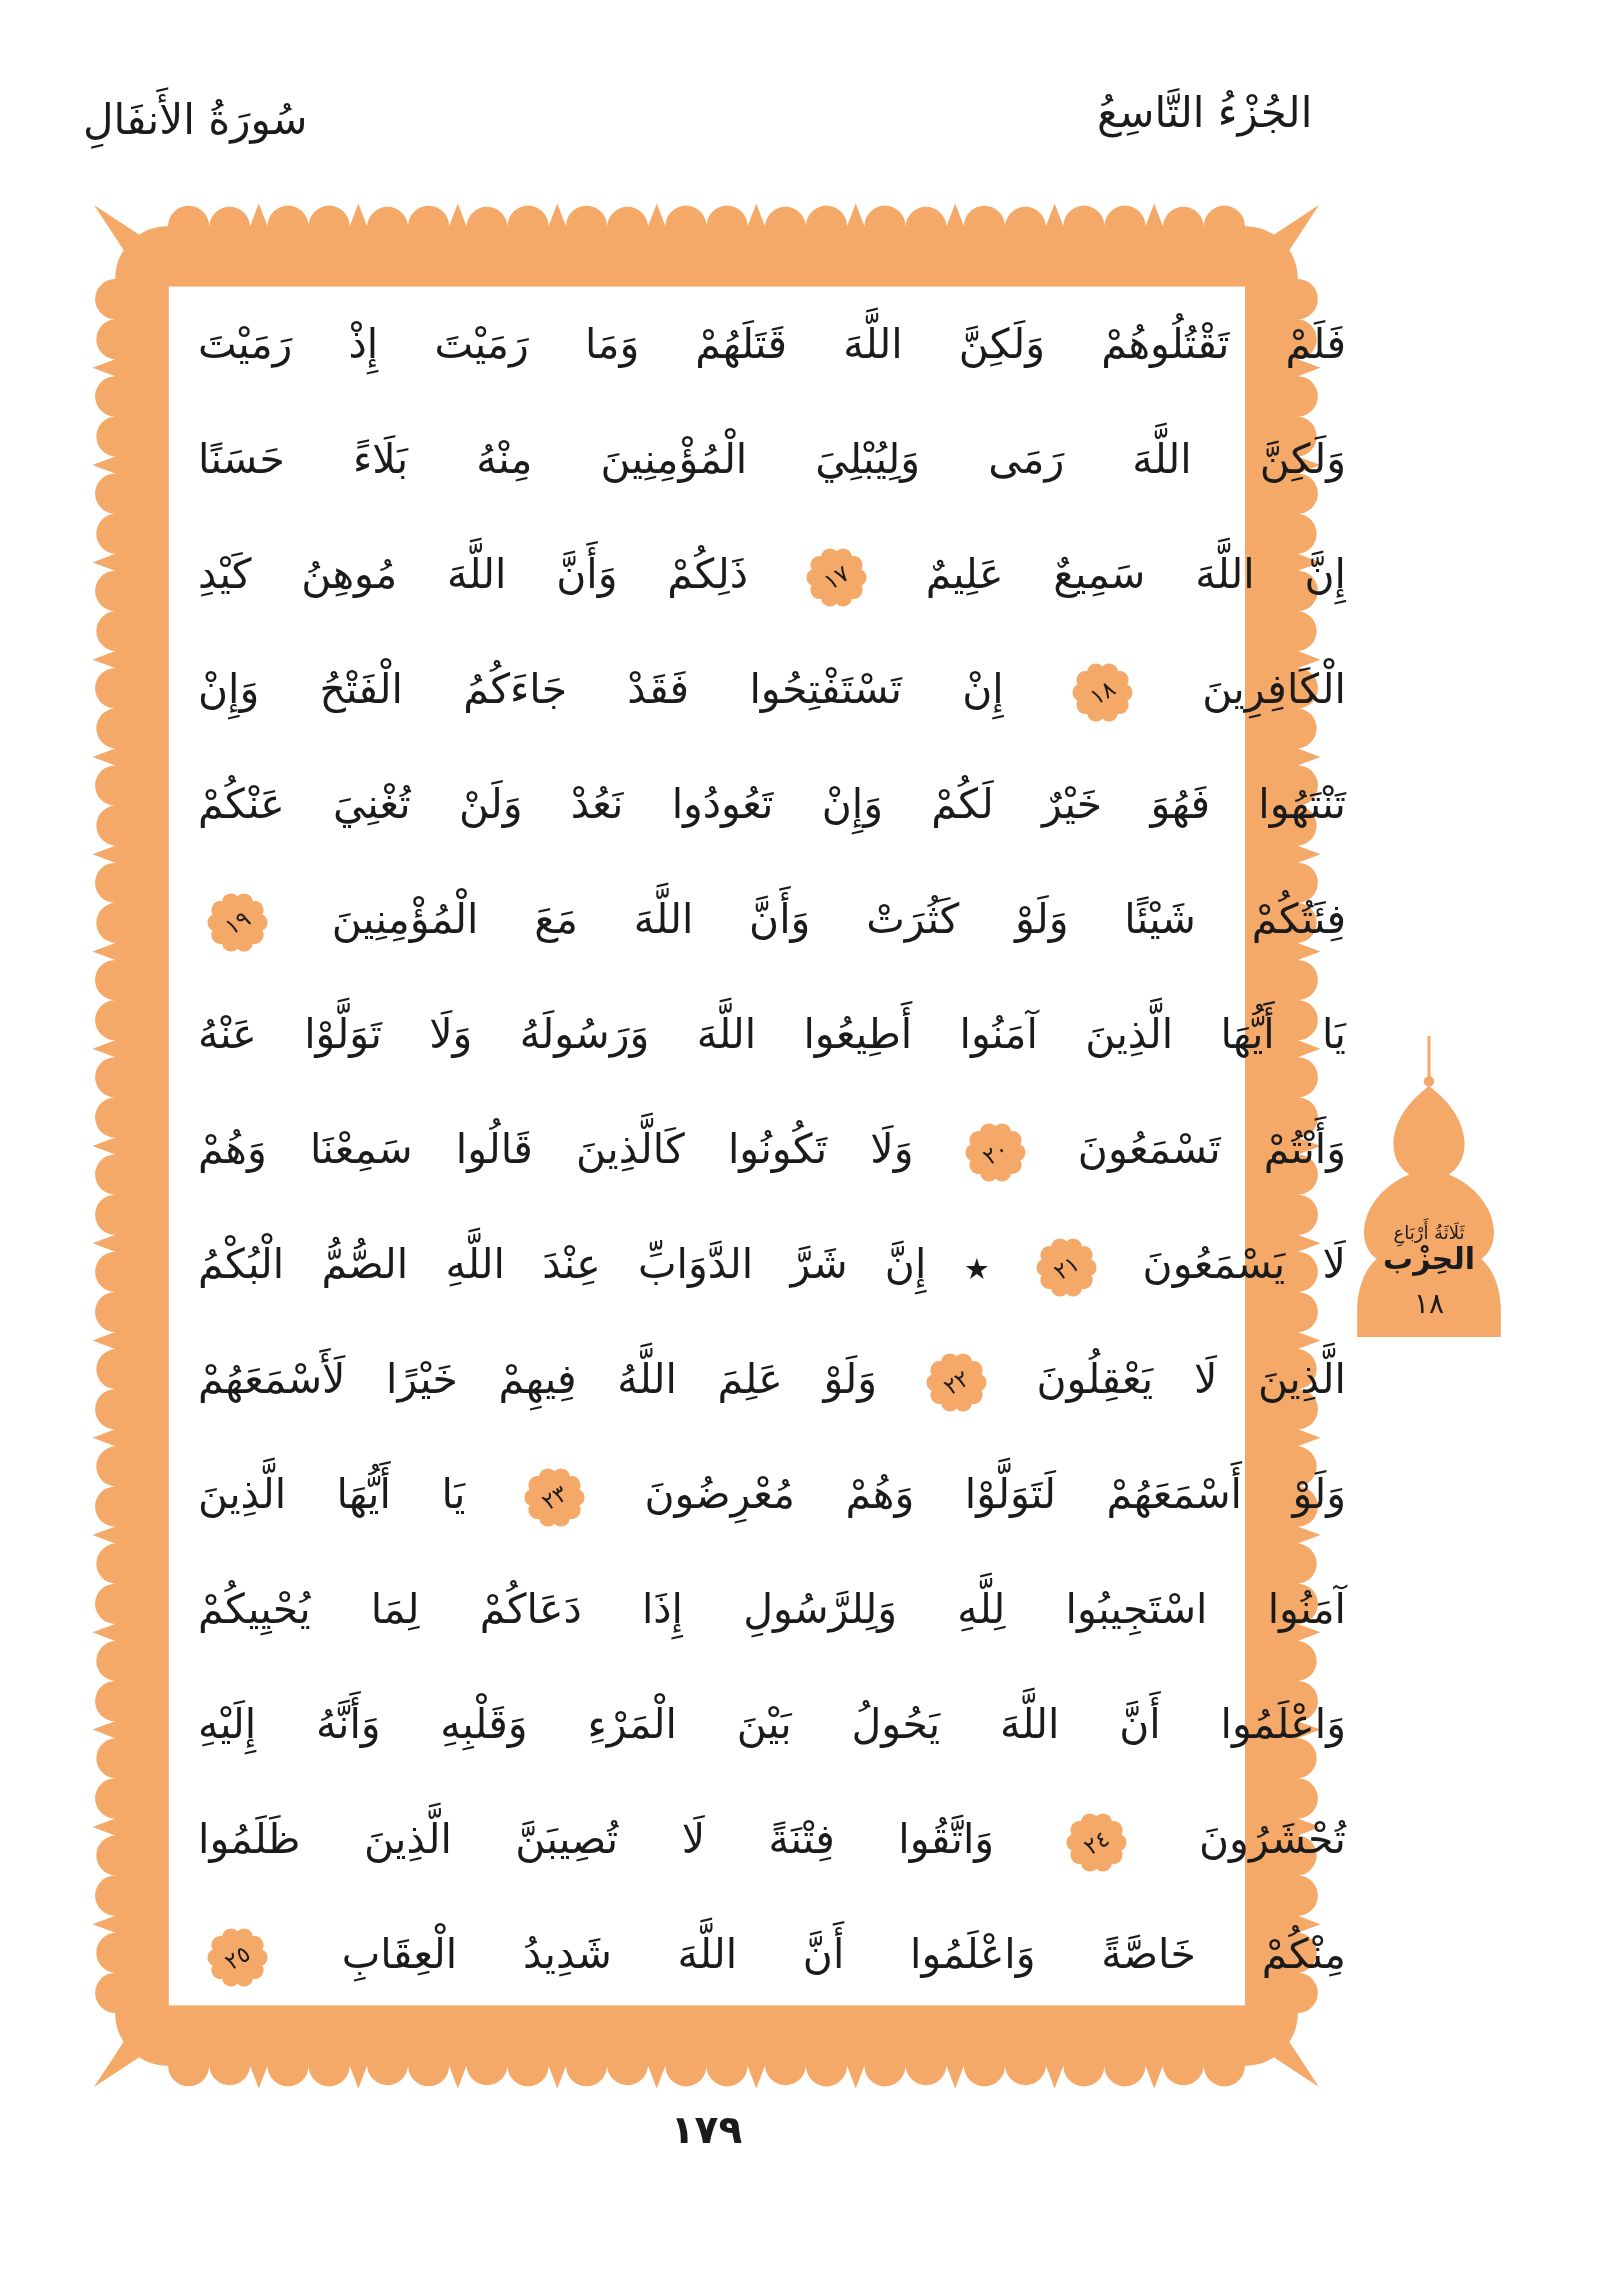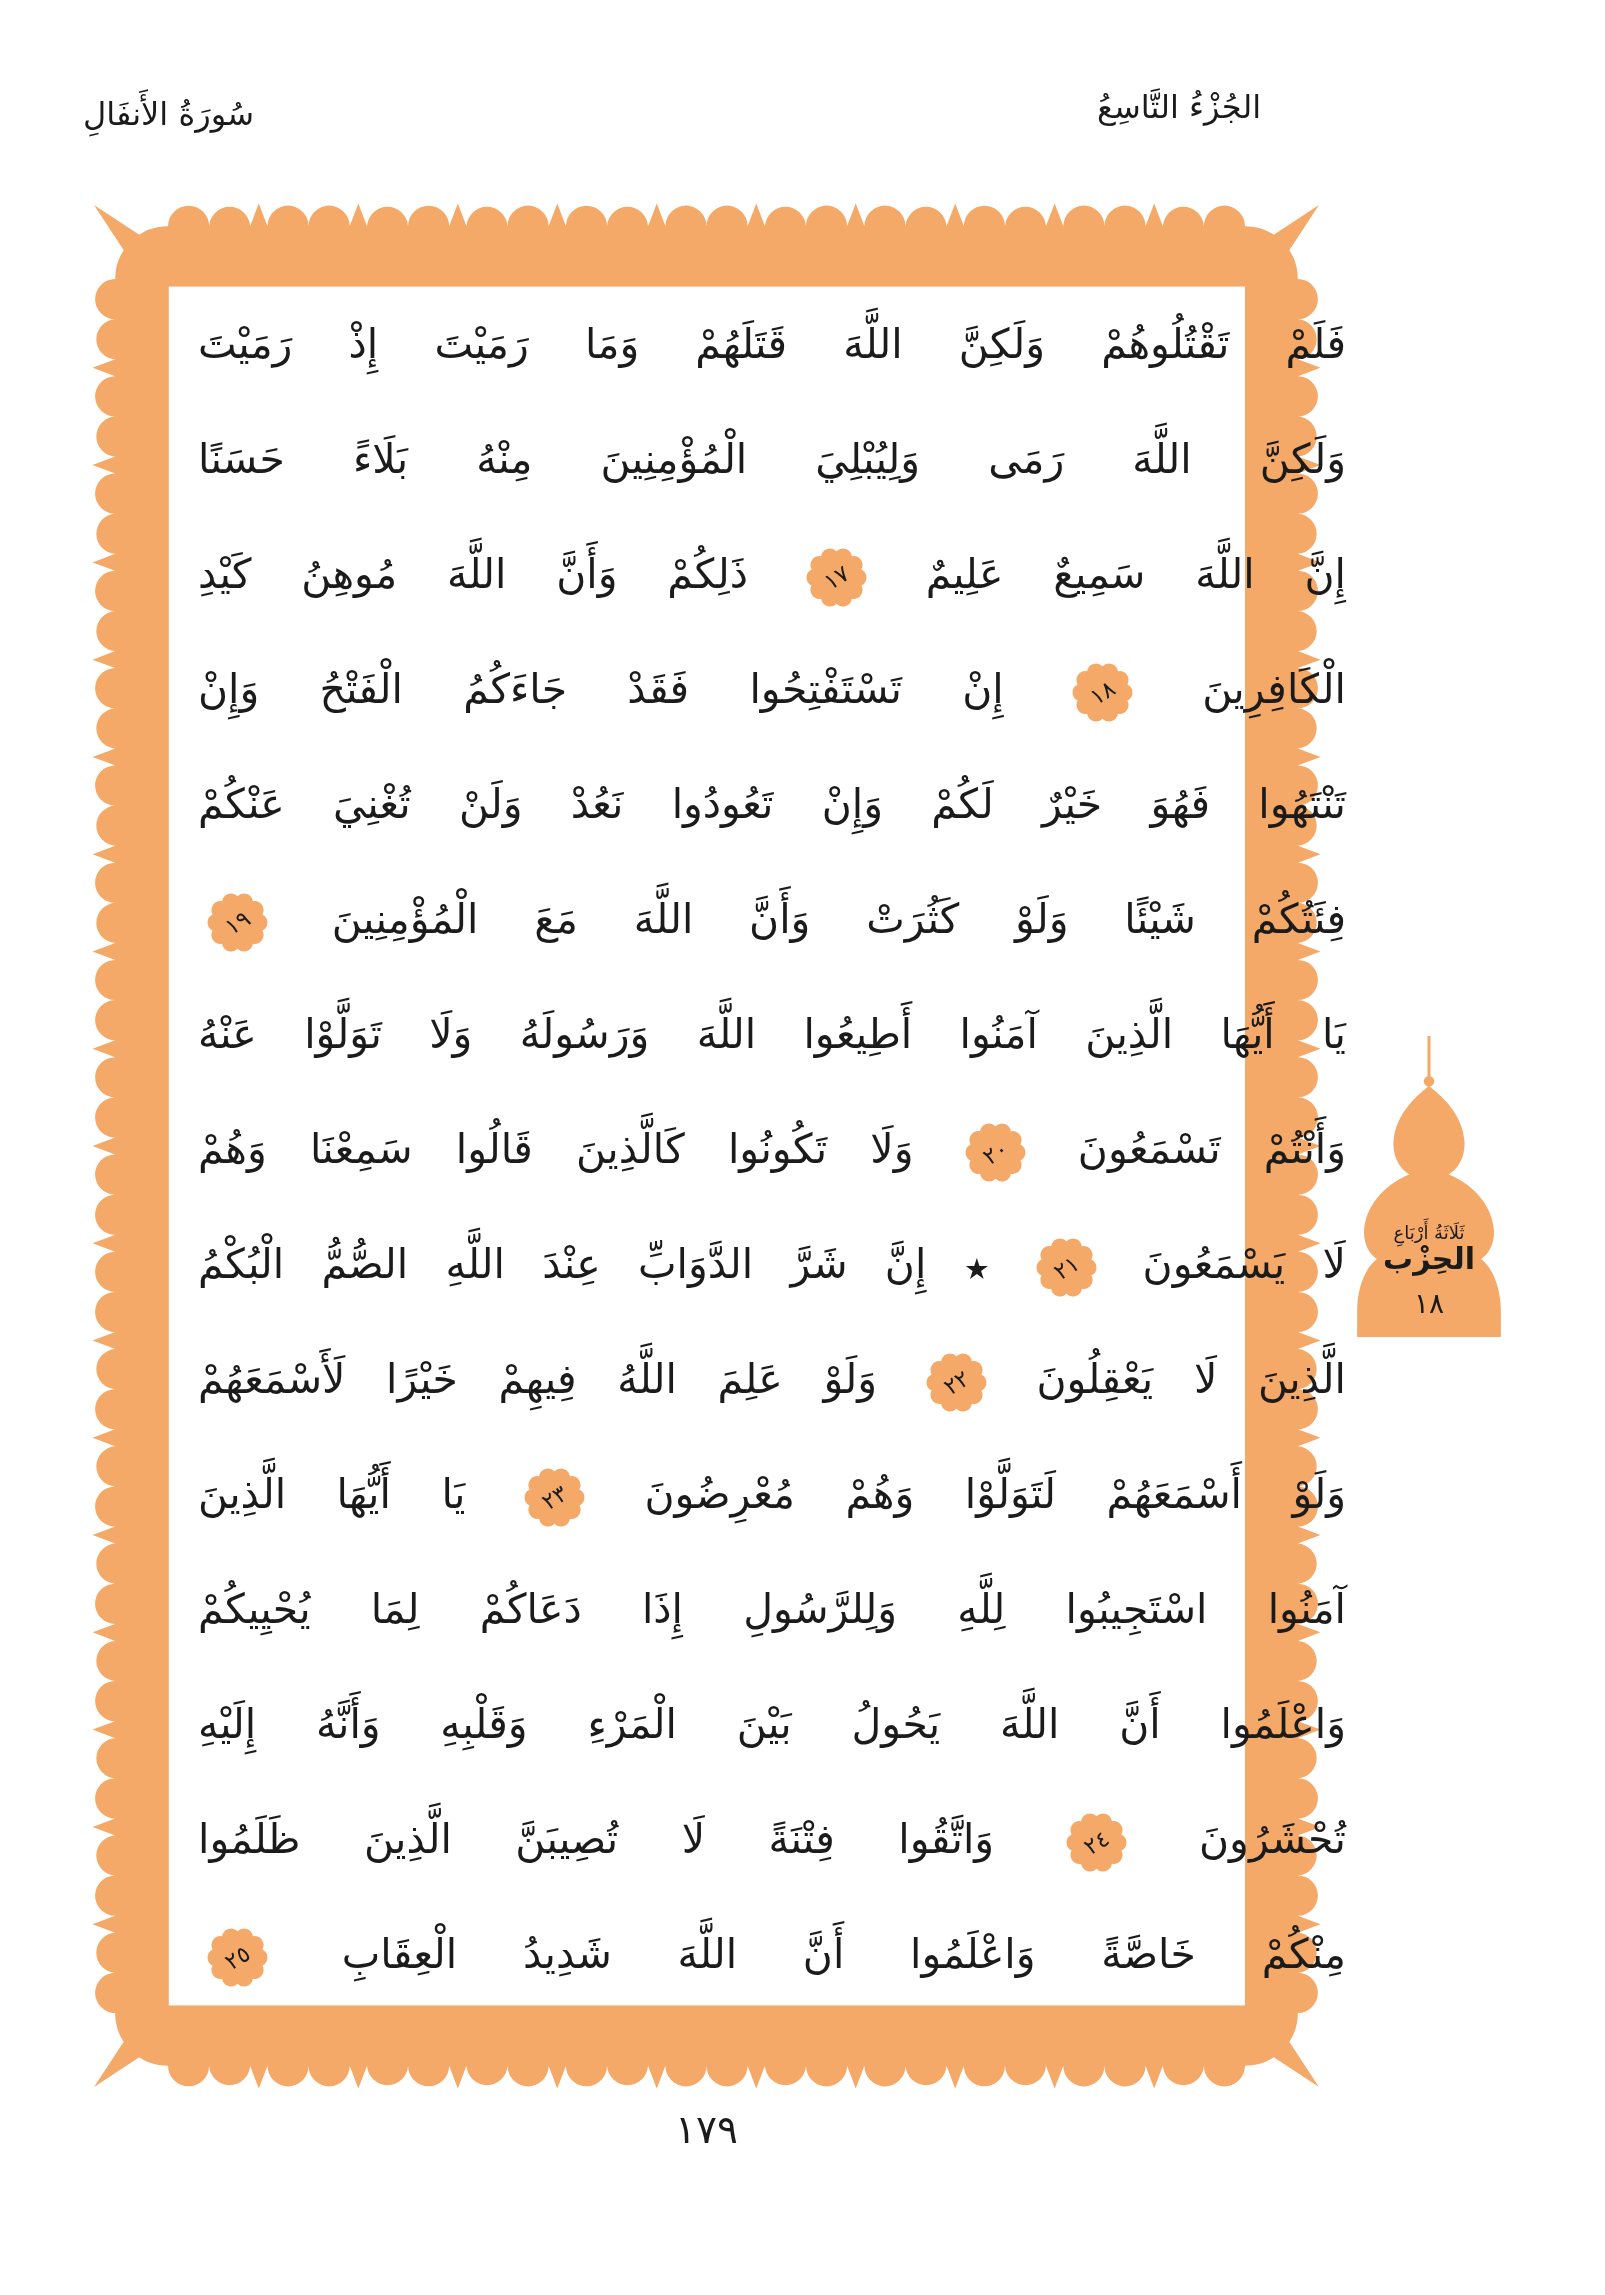--- a/index.html
+++ b/index.html
@@ -2,21 +2,21 @@
 <html style="--accent: #F5A968; --ink: #1B1B1B; --paper: #FFFFFF;font-size:12px"><head>
 <meta charset="utf-8">
 <style>
   :root{ --accent:#F5A968; --ink:#1B1B1B; --paper:#FFFFFF; }
   html,body{margin:0;padding:0;}
   body{
     width:1605px;height:2295px;position:relative;overflow:hidden;
     background:var(--paper);color:var(--ink);
     font-family:"DejaVu Sans", sans-serif;
   }
-  .hdr{position:absolute;direction:rtl;font-size:32px;white-space:nowrap;}
+  .hdr{position:absolute;direction:rtl;font-size:42px;white-space:nowrap;}
   #surah-header{left:83px;top:95px;}
   #juz-header{left:1097px;top:88px;text-align:right;}
   #frame{position:absolute;left:91px;top:202px;width:1231px;height:1888px;}
   .frame-path{fill:var(--accent);}
   .frame-hole{fill:var(--paper);}
   #text-area{
     position:absolute;left:168px;top:287px;width:1208px;height:1719px;
     direction:rtl;
   }
   .mline{
@@ -28,21 +28,21 @@
   .badge-path{fill:var(--accent);}
   .badge-num{fill:var(--ink);font-size:33px;font-family:"DejaVu Sans",sans-serif;}
   .rub-star{font-size:48px;vertical-align:middle;}
   #hizb{position:absolute;left:1354px;top:1036px;width:150px;height:304px;}
   #hizb svg{position:absolute;left:0;top:0;}
   .dome-path{fill:var(--accent);}
   #hizb .txt{position:absolute;width:100%;text-align:center;direction:rtl;white-space:nowrap;}
   #hizb-fraction{top:186px;font-size:18px;}
   #hizb-label{top:205px;font-size:30px;font-weight:bold;}
   #hizb-number{top:251px;font-size:28px;}
-  #page-num{position:absolute;left:91px;top:2107px;width:1231px;text-align:center;font-size:39px;direction:rtl;}
+  #page-num{position:absolute;left:91px;top:2107px;width:1231px;text-align:center;font-size:39px;direction:rtl;font-weight:bold;}
 </style>
 </head>
 <body>
 
 <div class="hdr" id="surah-header">سُورَةُ الأَنفَالِ</div>
 <div class="hdr" id="juz-header">الجُزْءُ التَّاسِعُ</div>
 
 <svg id="frame" viewBox="0 0 1630 2500" xmlns="http://www.w3.org/2000/svg">
   <path id="frame-outline" class="frame-path" d="M 32 102 A 70 70 0 0 1 52.5 52.5 A 70 70 0 0 1 102 32 A 27.2 27.2 0 0 1 156.4 32.0 A 27.2 27.2 0 0 1 210.7 32.0 L 222.2 2.0 L 233.7 32.0 A 27.2 27.2 0 0 1 288.1 32.0 A 27.2 27.2 0 0 1 342.5 32.0 L 354.0 2.0 L 365.5 32.0 A 27.2 27.2 0 0 1 419.8 32.0 A 27.2 27.2 0 0 1 474.2 32.0 L 485.7 2.0 L 497.2 32.0 A 27.2 27.2 0 0 1 551.5 32.0 A 27.2 27.2 0 0 1 605.9 32.0 L 617.4 2.0 L 628.9 32.0 A 27.2 27.2 0 0 1 683.3 32.0 A 27.2 27.2 0 0 1 737.6 32.0 L 749.1 2.0 L 760.6 32.0 A 27.2 27.2 0 0 1 815.0 32.0 A 27.2 27.2 0 0 1 869.4 32.0 L 880.9 2.0 L 892.4 32.0 A 27.2 27.2 0 0 1 946.7 32.0 A 27.2 27.2 0 0 1 1001.1 32.0 L 1012.6 2.0 L 1024.1 32.0 A 27.2 27.2 0 0 1 1078.5 32.0 A 27.2 27.2 0 0 1 1132.8 32.0 L 1144.3 2.0 L 1155.8 32.0 A 27.2 27.2 0 0 1 1210.2 32.0 A 27.2 27.2 0 0 1 1264.5 32.0 L 1276.0 2.0 L 1287.5 32.0 A 27.2 27.2 0 0 1 1341.9 32.0 A 27.2 27.2 0 0 1 1396.3 32.0 L 1407.8 2.0 L 1419.3 32.0 A 27.2 27.2 0 0 1 1473.6 32.0 A 27.2 27.2 0 0 1 1528.0 32.0 A 70 70 0 0 1 1577.5 52.5 A 70 70 0 0 1 1598 102 A 26.6 26.6 0 0 1 1598.0 155.2 A 26.6 26.6 0 0 1 1598.0 208.3 L 1628.0 219.6 L 1598.0 230.8 A 26.6 26.6 0 0 1 1598.0 284.0 A 26.6 26.6 0 0 1 1598.0 337.1 L 1628.0 348.4 L 1598.0 359.6 A 26.6 26.6 0 0 1 1598.0 412.8 A 26.6 26.6 0 0 1 1598.0 465.9 L 1628.0 477.2 L 1598.0 488.4 A 26.6 26.6 0 0 1 1598.0 541.6 A 26.6 26.6 0 0 1 1598.0 594.7 L 1628.0 606.0 L 1598.0 617.2 A 26.6 26.6 0 0 1 1598.0 670.4 A 26.6 26.6 0 0 1 1598.0 723.5 L 1628.0 734.8 L 1598.0 746.0 A 26.6 26.6 0 0 1 1598.0 799.2 A 26.6 26.6 0 0 1 1598.0 852.3 L 1628.0 863.6 L 1598.0 874.8 A 26.6 26.6 0 0 1 1598.0 928.0 A 26.6 26.6 0 0 1 1598.0 981.1 L 1628.0 992.4 L 1598.0 1003.6 A 26.6 26.6 0 0 1 1598.0 1056.8 A 26.6 26.6 0 0 1 1598.0 1110.0 L 1628.0 1121.2 L 1598.0 1132.4 A 26.6 26.6 0 0 1 1598.0 1185.6 A 26.6 26.6 0 0 1 1598.0 1238.8 L 1628.0 1250.0 L 1598.0 1261.2 A 26.6 26.6 0 0 1 1598.0 1314.4 A 26.6 26.6 0 0 1 1598.0 1367.6 L 1628.0 1378.8 L 1598.0 1390.0 A 26.6 26.6 0 0 1 1598.0 1443.2 A 26.6 26.6 0 0 1 1598.0 1496.4 L 1628.0 1507.6 L 1598.0 1518.9 A 26.6 26.6 0 0 1 1598.0 1572.0 A 26.6 26.6 0 0 1 1598.0 1625.2 L 1628.0 1636.4 L 1598.0 1647.7 A 26.6 26.6 0 0 1 1598.0 1700.8 A 26.6 26.6 0 0 1 1598.0 1754.0 L 1628.0 1765.2 L 1598.0 1776.5 A 26.6 26.6 0 0 1 1598.0 1829.6 A 26.6 26.6 0 0 1 1598.0 1882.8 L 1628.0 1894.0 L 1598.0 1905.3 A 26.6 26.6 0 0 1 1598.0 1958.4 A 26.6 26.6 0 0 1 1598.0 2011.6 L 1628.0 2022.8 L 1598.0 2034.1 A 26.6 26.6 0 0 1 1598.0 2087.2 A 26.6 26.6 0 0 1 1598.0 2140.4 L 1628.0 2151.6 L 1598.0 2162.9 A 26.6 26.6 0 0 1 1598.0 2216.0 A 26.6 26.6 0 0 1 1598.0 2269.2 L 1628.0 2280.4 L 1598.0 2291.7 A 26.6 26.6 0 0 1 1598.0 2344.8 A 26.6 26.6 0 0 1 1598.0 2398.0 A 70 70 0 0 1 1577.5 2447.5 A 70 70 0 0 1 1528 2468 A 27.2 27.2 0 0 1 1473.6 2468.0 A 27.2 27.2 0 0 1 1419.3 2468.0 L 1407.8 2498.0 L 1396.3 2468.0 A 27.2 27.2 0 0 1 1341.9 2468.0 A 27.2 27.2 0 0 1 1287.5 2468.0 L 1276.0 2498.0 L 1264.5 2468.0 A 27.2 27.2 0 0 1 1210.2 2468.0 A 27.2 27.2 0 0 1 1155.8 2468.0 L 1144.3 2498.0 L 1132.8 2468.0 A 27.2 27.2 0 0 1 1078.5 2468.0 A 27.2 27.2 0 0 1 1024.1 2468.0 L 1012.6 2498.0 L 1001.1 2468.0 A 27.2 27.2 0 0 1 946.7 2468.0 A 27.2 27.2 0 0 1 892.4 2468.0 L 880.9 2498.0 L 869.4 2468.0 A 27.2 27.2 0 0 1 815.0 2468.0 A 27.2 27.2 0 0 1 760.6 2468.0 L 749.1 2498.0 L 737.6 2468.0 A 27.2 27.2 0 0 1 683.3 2468.0 A 27.2 27.2 0 0 1 628.9 2468.0 L 617.4 2498.0 L 605.9 2468.0 A 27.2 27.2 0 0 1 551.5 2468.0 A 27.2 27.2 0 0 1 497.2 2468.0 L 485.7 2498.0 L 474.2 2468.0 A 27.2 27.2 0 0 1 419.8 2468.0 A 27.2 27.2 0 0 1 365.5 2468.0 L 354.0 2498.0 L 342.5 2468.0 A 27.2 27.2 0 0 1 288.1 2468.0 A 27.2 27.2 0 0 1 233.7 2468.0 L 222.2 2498.0 L 210.7 2468.0 A 27.2 27.2 0 0 1 156.4 2468.0 A 27.2 27.2 0 0 1 102.0 2468.0 A 70 70 0 0 1 52.5 2447.5 A 70 70 0 0 1 32 2398 A 26.6 26.6 0 0 1 32.0 2344.8 A 26.6 26.6 0 0 1 32.0 2291.7 L 2.0 2280.4 L 32.0 2269.2 A 26.6 26.6 0 0 1 32.0 2216.0 A 26.6 26.6 0 0 1 32.0 2162.9 L 2.0 2151.6 L 32.0 2140.4 A 26.6 26.6 0 0 1 32.0 2087.2 A 26.6 26.6 0 0 1 32.0 2034.1 L 2.0 2022.8 L 32.0 2011.6 A 26.6 26.6 0 0 1 32.0 1958.4 A 26.6 26.6 0 0 1 32.0 1905.3 L 2.0 1894.0 L 32.0 1882.8 A 26.6 26.6 0 0 1 32.0 1829.6 A 26.6 26.6 0 0 1 32.0 1776.5 L 2.0 1765.2 L 32.0 1754.0 A 26.6 26.6 0 0 1 32.0 1700.8 A 26.6 26.6 0 0 1 32.0 1647.7 L 2.0 1636.4 L 32.0 1625.2 A 26.6 26.6 0 0 1 32.0 1572.0 A 26.6 26.6 0 0 1 32.0 1518.9 L 2.0 1507.6 L 32.0 1496.4 A 26.6 26.6 0 0 1 32.0 1443.2 A 26.6 26.6 0 0 1 32.0 1390.0 L 2.0 1378.8 L 32.0 1367.6 A 26.6 26.6 0 0 1 32.0 1314.4 A 26.6 26.6 0 0 1 32.0 1261.2 L 2.0 1250.0 L 32.0 1238.8 A 26.6 26.6 0 0 1 32.0 1185.6 A 26.6 26.6 0 0 1 32.0 1132.4 L 2.0 1121.2 L 32.0 1110.0 A 26.6 26.6 0 0 1 32.0 1056.8 A 26.6 26.6 0 0 1 32.0 1003.6 L 2.0 992.4 L 32.0 981.1 A 26.6 26.6 0 0 1 32.0 928.0 A 26.6 26.6 0 0 1 32.0 874.8 L 2.0 863.6 L 32.0 852.3 A 26.6 26.6 0 0 1 32.0 799.2 A 26.6 26.6 0 0 1 32.0 746.0 L 2.0 734.8 L 32.0 723.5 A 26.6 26.6 0 0 1 32.0 670.4 A 26.6 26.6 0 0 1 32.0 617.2 L 2.0 606.0 L 32.0 594.7 A 26.6 26.6 0 0 1 32.0 541.6 A 26.6 26.6 0 0 1 32.0 488.4 L 2.0 477.2 L 32.0 465.9 A 26.6 26.6 0 0 1 32.0 412.8 A 26.6 26.6 0 0 1 32.0 359.6 L 2.0 348.4 L 32.0 337.1 A 26.6 26.6 0 0 1 32.0 284.0 A 26.6 26.6 0 0 1 32.0 230.8 L 2.0 219.6 L 32.0 208.3 A 26.6 26.6 0 0 1 32.0 155.2 A 26.6 26.6 0 0 1 32.0 102.0 Z M 43.3 63.9 L 4 4 L 63.9 43.3 Z M 1566.1 43.3 L 1626 4 L 1586.7 63.9 Z M 1586.7 2436.1 L 1626 2496 L 1566.1 2456.7 Z M 63.9 2456.7 L 4 2496 L 43.3 2436.1 Z"></path>
   <rect class="frame-hole" x="103" y="112" width="1425" height="2276"></rect>

